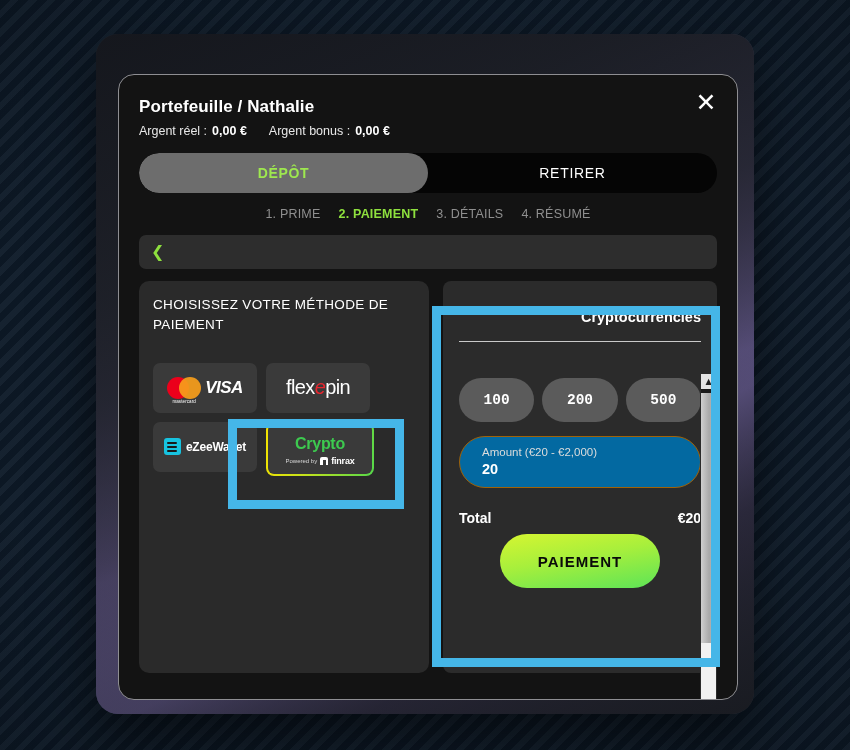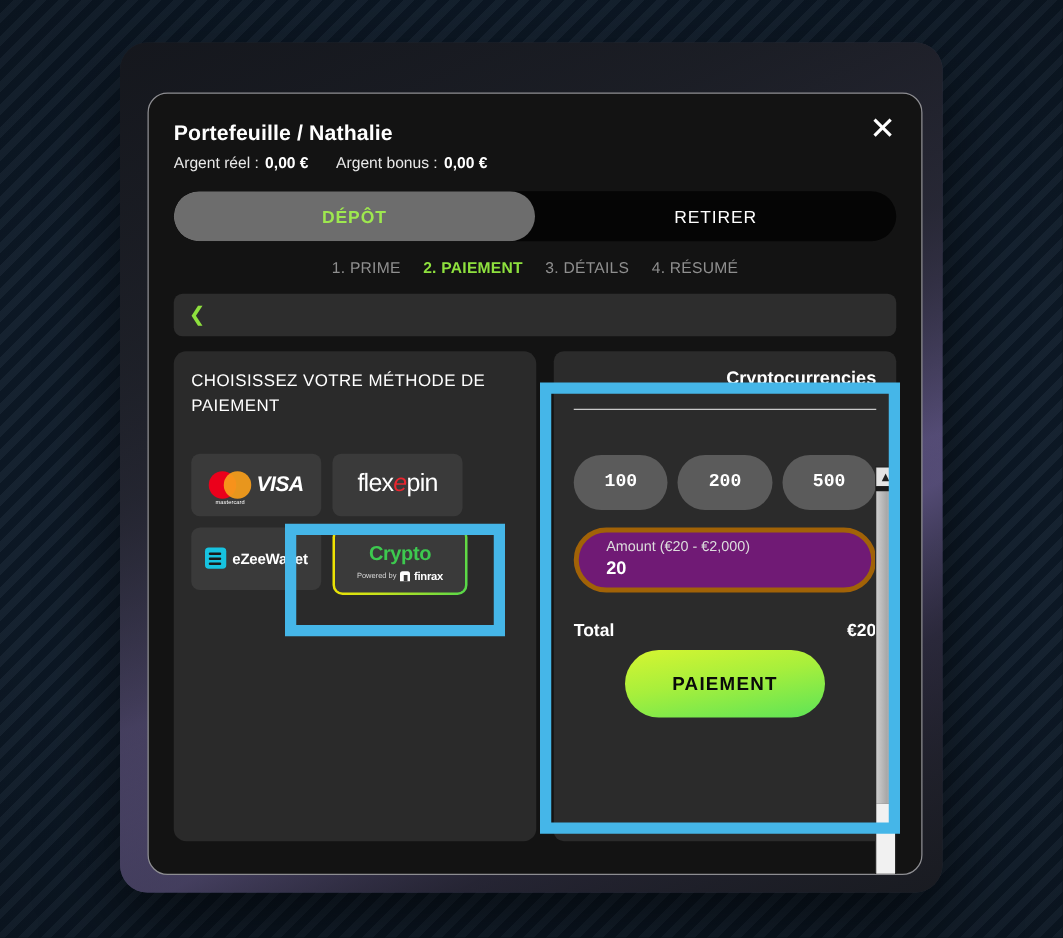--- a/index.html
+++ b/index.html
@@ -220,40 +220,40 @@
   .crypto-pb { color: #d8d8d8; font-size: 6px; }
   .finrax-mark { width: 8px; height: 8px; background: #fff; border-radius: 2px 2px 0 0; position: relative; }
   .finrax-mark::after { content:""; position:absolute; left:2.5px; top:3px; width:3px; height:5px; background:#3a3a3a; }
   .finrax-word { color: #fff; font-size: 9px; font-weight: bold; letter-spacing: -.2px; }
 
   
   .right-panel {
     flex: 1;
     background: #2b2b2b;
     border-radius: 8px;
-    padding: 10px 16px 0 16px;
+    padding: 24px 16px 0 16px;
     box-sizing: border-box;
     position: relative;
   }
   .crypto-title { color: #fff; font-size: 14.5px; font-weight: bold; text-align: right; margin: 4px 0 0 0; }
   .divider { height: 1px; background: #c9c9c9; margin: 16px 0 36px 0; }
   .chips { display: flex; gap: 8px; margin-bottom: 14px; font-family: Liberation Mono, monospace; }
   .chip {
     flex: 1; height: 44px;
     background: #5b5b5b;
     border-radius: 22px;
     display: flex; align-items: center; justify-content: center;
     color: #ffffff; font-size: 14.5px; font-weight: bold;
     cursor: pointer;
   }
   .amount-field {
     height: 52px;
-    border: 4px solid #a16207;
+    border: 1px solid #a16207;
     border-radius: 26px;
-    background: #701a75;
+    background: #0369a1;
     padding: 6px 22px;
     box-sizing: border-box;
     display: flex; flex-direction: column; justify-content: center;
     cursor: text;
   }
   .amount-label { color: #dcdcdc; font-size: 11.5px; line-height: 1.3; }
   .amount-value { color: #ffffff; font-size: 14.5px; font-weight: bold; line-height: 1.3; }
   .total-row {
     display: flex; justify-content: space-between; align-items: center;
     margin: 22px 0 8px 0;

